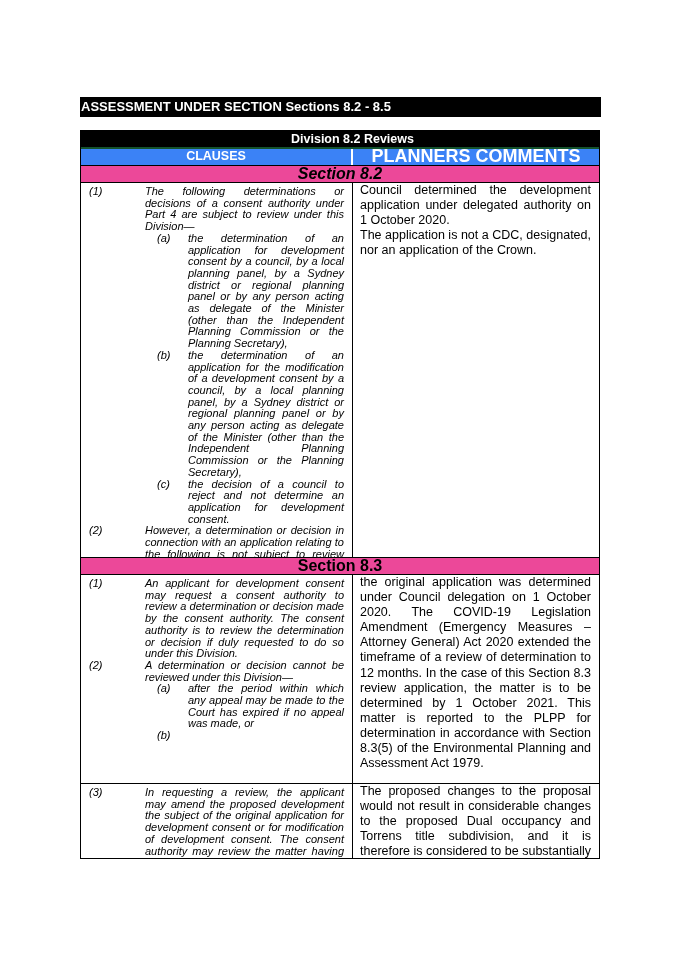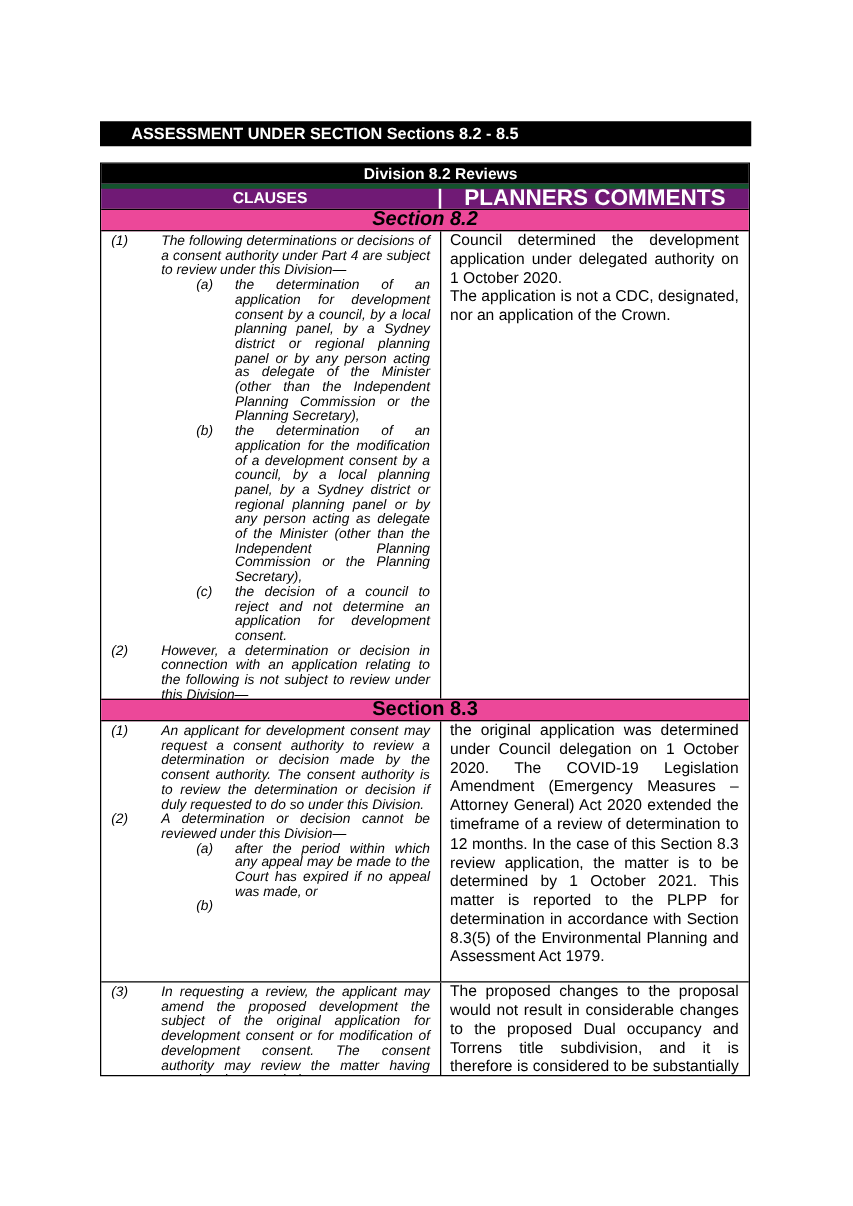--- a/index.html
+++ b/index.html
@@ -3,31 +3,31 @@
 <meta charset="utf-8">
 <style>
   html,body { margin:0; padding:0; background:#fff; }
   .page {
     position:relative; width:682px; height:965px; background:#ffffff;
     font-family:"Liberation Sans", sans-serif; color:#000; overflow:hidden;
   }
   .title-bar {
     position:absolute; left:80px; top:97px; width:521px; height:20px;
     background:#000; color:#fff; font-weight:bold; font-size:13px; line-height:20px;
-    padding-left:25px; box-sizing:border-box; white-space:nowrap;
+    padding-left:1px; box-sizing:border-box; white-space:nowrap;
   }
   .doc-table {
     position:absolute; left:80px; top:130px; width:520px;
     border:1.5px solid #000; box-sizing:border-box; background:#fff;
   }
   .hdr-division {
     background:#000; color:#fff; font-weight:bold; font-size:12.5px;
     text-align:center; height:16px; line-height:16px;padding-left:25px;
   }
-  .hdr-cols { display:flex; border-top:4px solid #14532d; background:#701a75; height:16px; }
+  .hdr-cols { display:flex; border-top:2px solid #14532d; background:#3b82f6; height:16px; }
   .hdr-col-l {
     width:272px; box-sizing:border-box; border-right:2px solid #fff;
     color:#fff; font-weight:bold; font-size:12.5px; text-align:center; line-height:15px;
   }
   .hdr-col-r { flex:1; color:#fff; font-weight:bold; font-size:18px; text-align:center; line-height:15px; }
   .section-row {
     border-top:1.5px solid #000; border-bottom:1.5px solid #000;
     font-weight:bold; font-size:16px; text-align:center; height:16px; line-height:15.5px;
     background:#ec4899;
   }
@@ -35,21 +35,21 @@
   .body-row { display:flex; overflow:hidden; }
   .body-row.h82  { height:374px; }
   .body-row.h83a { height:208px; }
   .body-row.h83b { border-top:1.5px solid #000; height:74px; }
   .cell-l {
     width:272px; box-sizing:border-box; border-right:1.5px solid #000;
     font-style:italic; font-size:11px; line-height:11.7px; padding-top:3px; overflow:hidden;
   }
   .clause { position:relative; }
   .clause > .num { position:absolute; left:8px; top:0; }
-  .clause > .txt { margin-left:48px; margin-right:8px; text-align:justify;font-style:italic; }
+  .clause > .txt { margin-left:64px; margin-right:8px; text-align:justify;font-style:italic; }
   .sub { position:relative; }
   .sub > .num { position:absolute; left:76px; top:0; }
   .sub > .txt { margin-left:107px; margin-right:8px; text-align:justify; }
   .cell-r {
     flex:1; box-sizing:border-box; font-size:12.5px; line-height:15.1px;
     text-align:justify; padding:0 8px 0 7px; overflow:hidden;
   }
   .cell-r p { margin:0; }
   .p82-1 { margin-top:24px; }
   .p82-2 { margin-top:185px; }

